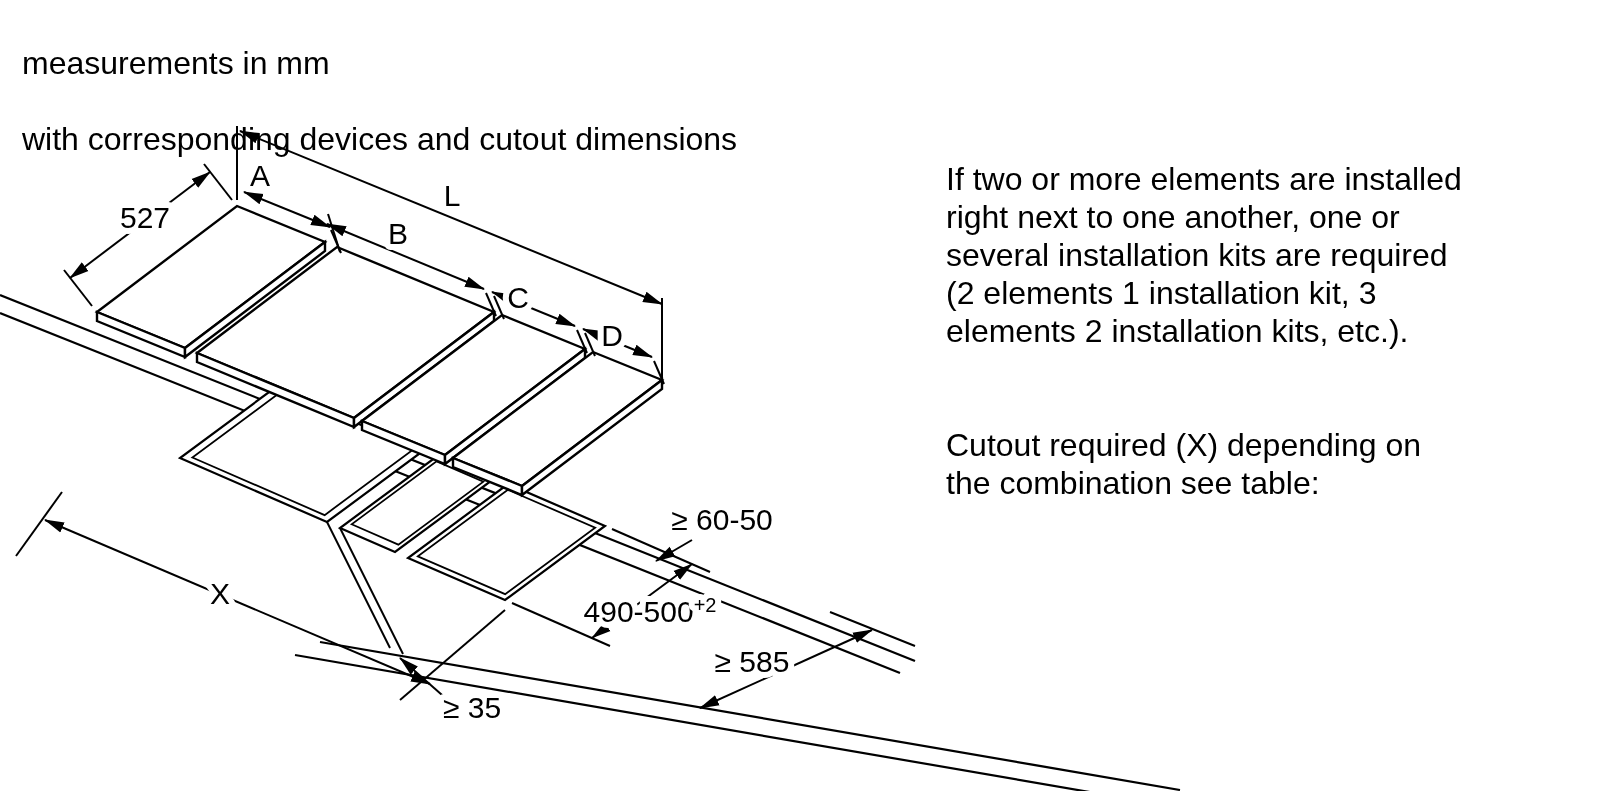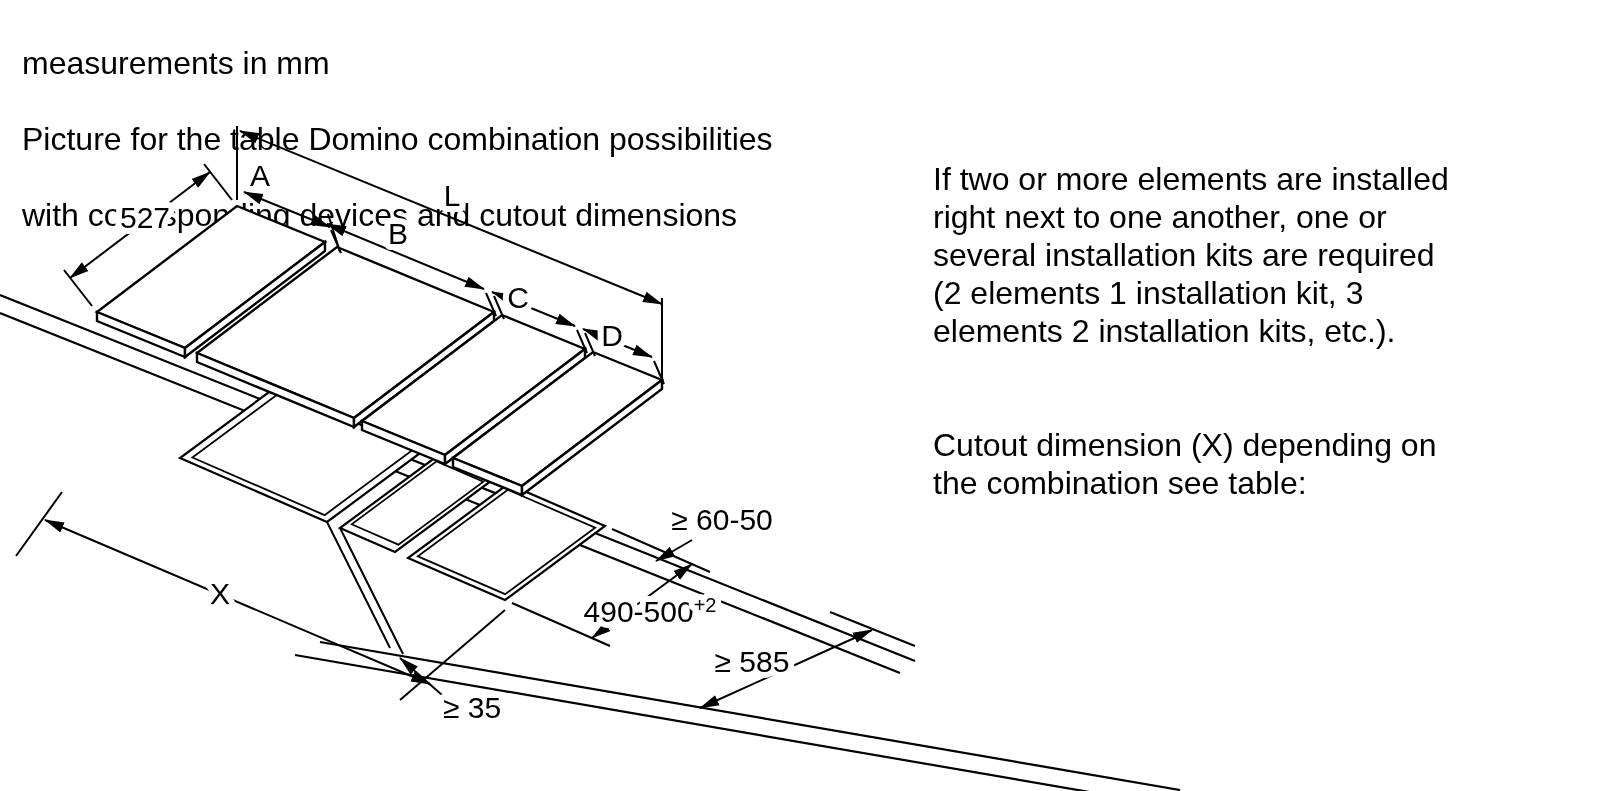--- a/index.html
+++ b/index.html
@@ -6,51 +6,50 @@
   body{
     width:1600px;height:791px;position:relative;overflow:hidden;
     background:#ffffff;
     font-family:"Liberation Sans", sans-serif;
   }
   .txt{
     position:absolute;
     font-size:32px;line-height:38px;color:#000;
     white-space:pre-line;
   }
-  .txt p{margin:0 0 38px 3px;}
+  .txt p{margin:0 0 38px 16px;}
   #diagram{position:absolute;left:0;top:0;}
   
   .ln{stroke:#000;stroke-width:2.2;fill:none;}
   .thin{stroke:#000;stroke-width:2;fill:none;}
   .slab{fill:#ffffff;stroke:#000;stroke-width:2.4;stroke-linejoin:miter;}
   .cut{fill:#ffffff;stroke:#000;stroke-width:2.2;stroke-linejoin:miter;}
   .dimlabel{
     font-family:"Liberation Sans", sans-serif;
     font-size:30px;fill:#000;
     paint-order:stroke;stroke:#ffffff;stroke-width:12px;
     stroke-linejoin:round;
     text-anchor:middle;
   }
 </style>
 </head>
 <body>
 
 <div class="txt" style="left:22px;top:6px;">
   <div>measurements in mm</div>
-  <div>Picture for the table Domino combination possibilities</div>
   <div>with corresponding devices and cutout dimensions</div>
 </div>
 
 <div class="txt" style="left:930px;top:122px;width:640px;">
   <p>If two or more elements are installed
 right next to one another, one or
 several installation kits are required
 (2 elements 1 installation kit, 3
 elements 2 installation kits, etc.).</p>
-  <p>Cutout dimension (X) depending on
+  <p>Cutout required (X) depending on
 the combination see table:</p>
 </div>
 
 <svg id="diagram" width="1600" height="791" viewBox="0 0 1600 791">
   <defs>
     <marker id="arrow" markerUnits="userSpaceOnUse" markerWidth="20" markerHeight="14" viewBox="0 0 20 14" refX="19" refY="7" orient="auto-start-reverse">
       <path d="M0,1.5 L20,7 L0,12.5 z" fill="#000"></path>
     </marker>
   </defs>
 

